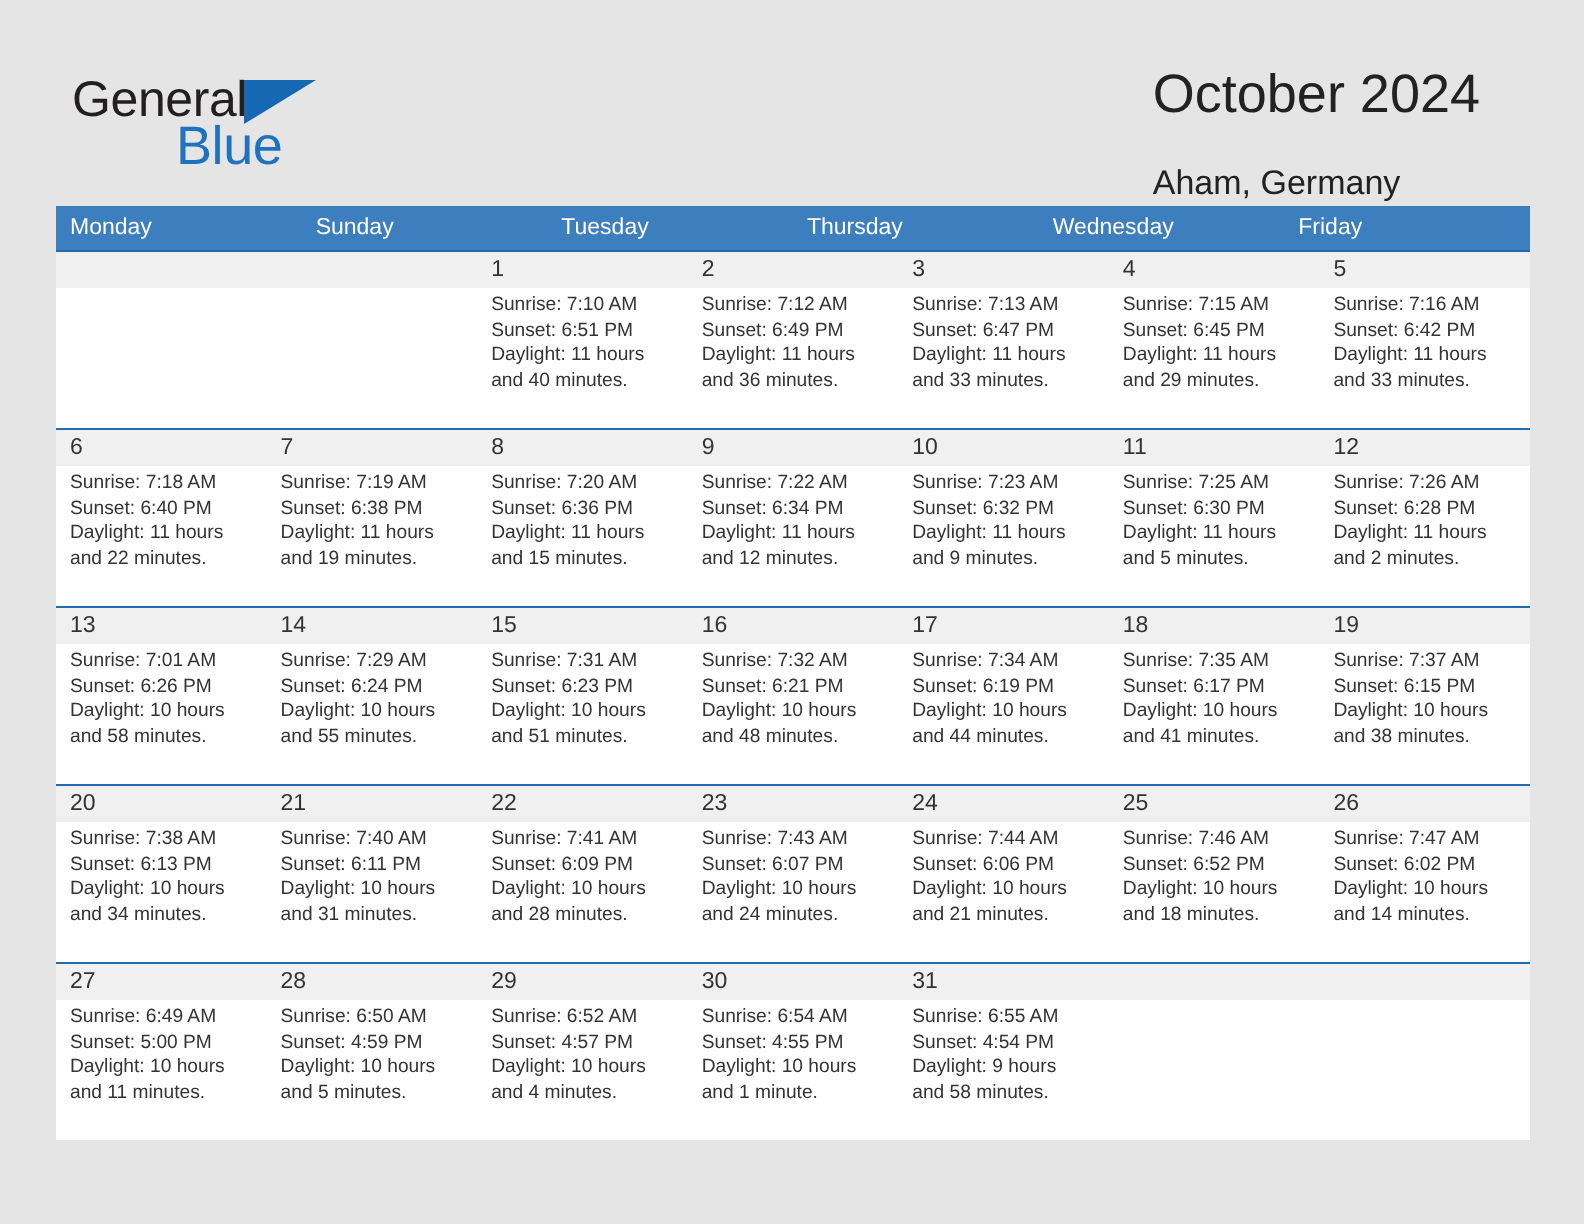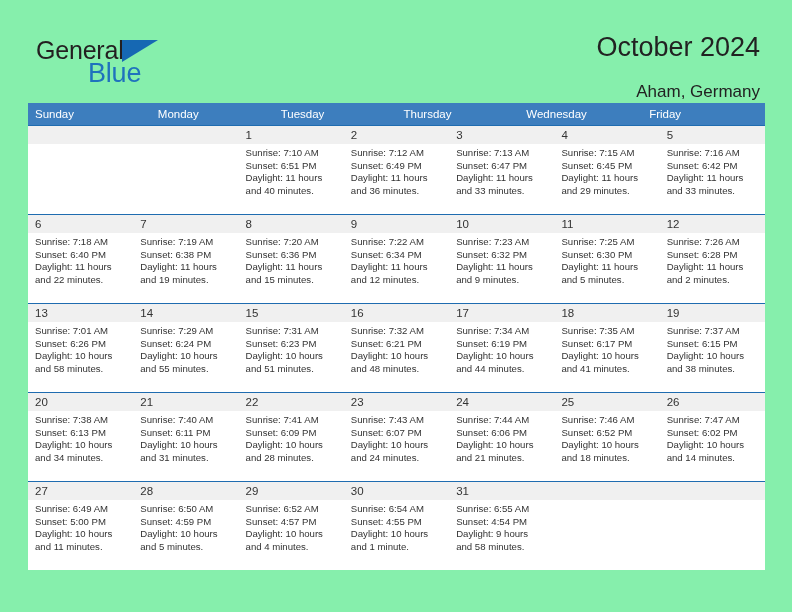--- a/index.html
+++ b/index.html
@@ -8,21 +8,21 @@
     padding: 0;
     width: 792px;
     height: 612px;
     background: #ffffff;
     font-family: "Liberation Sans", sans-serif;
   }
   .page {
     position: relative;
     width: 792px;
     height: 612px;
-    background: #86efac;
+    background: #e5e5e5;
   }
 
   
   .header {
     position: absolute;
     left: 0;
     top: 0;
     width: 792px;
     height: 103px;
   }
@@ -56,23 +56,23 @@
     left: 86px;
     top: 4px;
     width: 0;
     height: 0;
     border-left: 36px solid #1668b3;
     border-bottom: 22px solid transparent;
   }
 
   .title-block {
     position: absolute;
-    right: 32px;
+    right: 52px;
     top: 30px;
-    text-align: right;
+    text-align: left;
   }
   .cal-title {
     font-size: 27px;
     color: #222222;
     line-height: 34px;
     white-space: nowrap;
   }
   .cal-subtitle {
     font-size: 17px;
     color: #222222;
@@ -151,22 +151,22 @@
     <div class="title-block">
       <div class="cal-title">October 2024</div>
       <div class="cal-subtitle">Aham, Germany</div>
     </div>
 
   </div>
 
   <div class="calendar">
 
     <div class="weekdays">
+      <div class="weekday">Monday</div>
       <div class="weekday">Sunday</div>
-      <div class="weekday">Monday</div>
       <div class="weekday">Tuesday</div>
       <div class="weekday">Thursday</div>
       <div class="weekday">Wednesday</div>
       <div class="weekday">Friday</div>
     </div>
 
     <div id="weeks-container">
         <div class="week">
           <div class="day-cell empty">
             <div class="day-number-band"></div>

